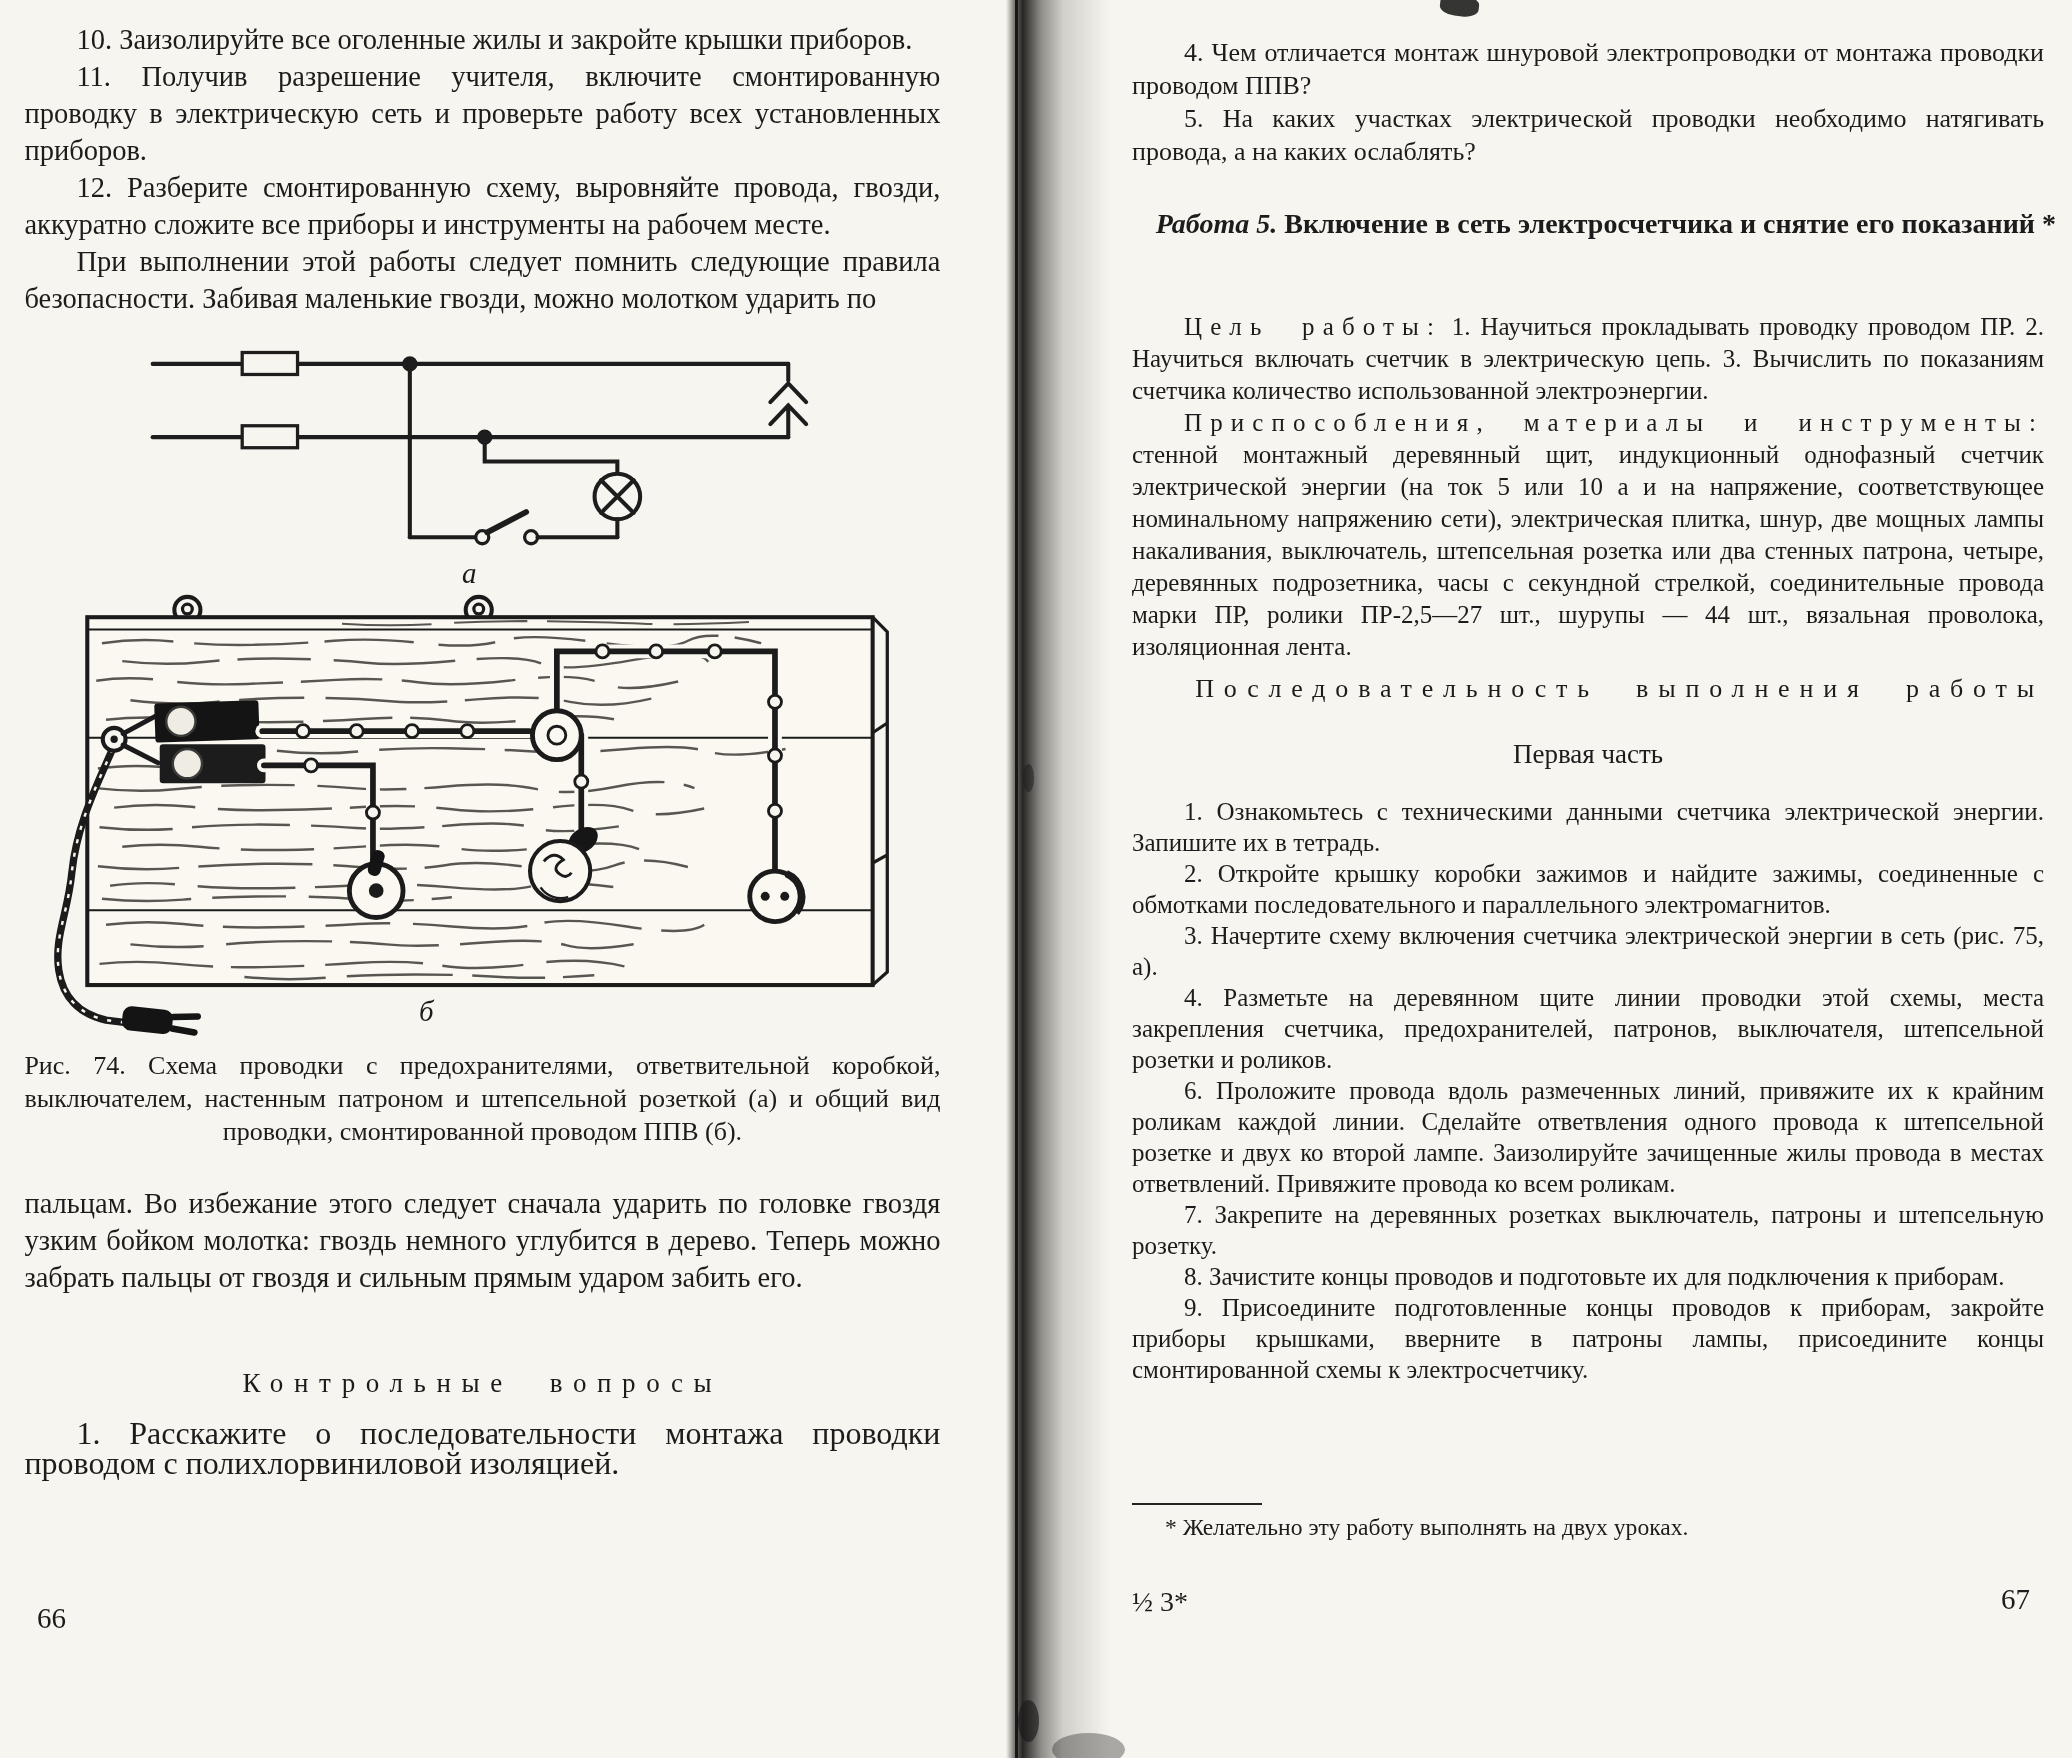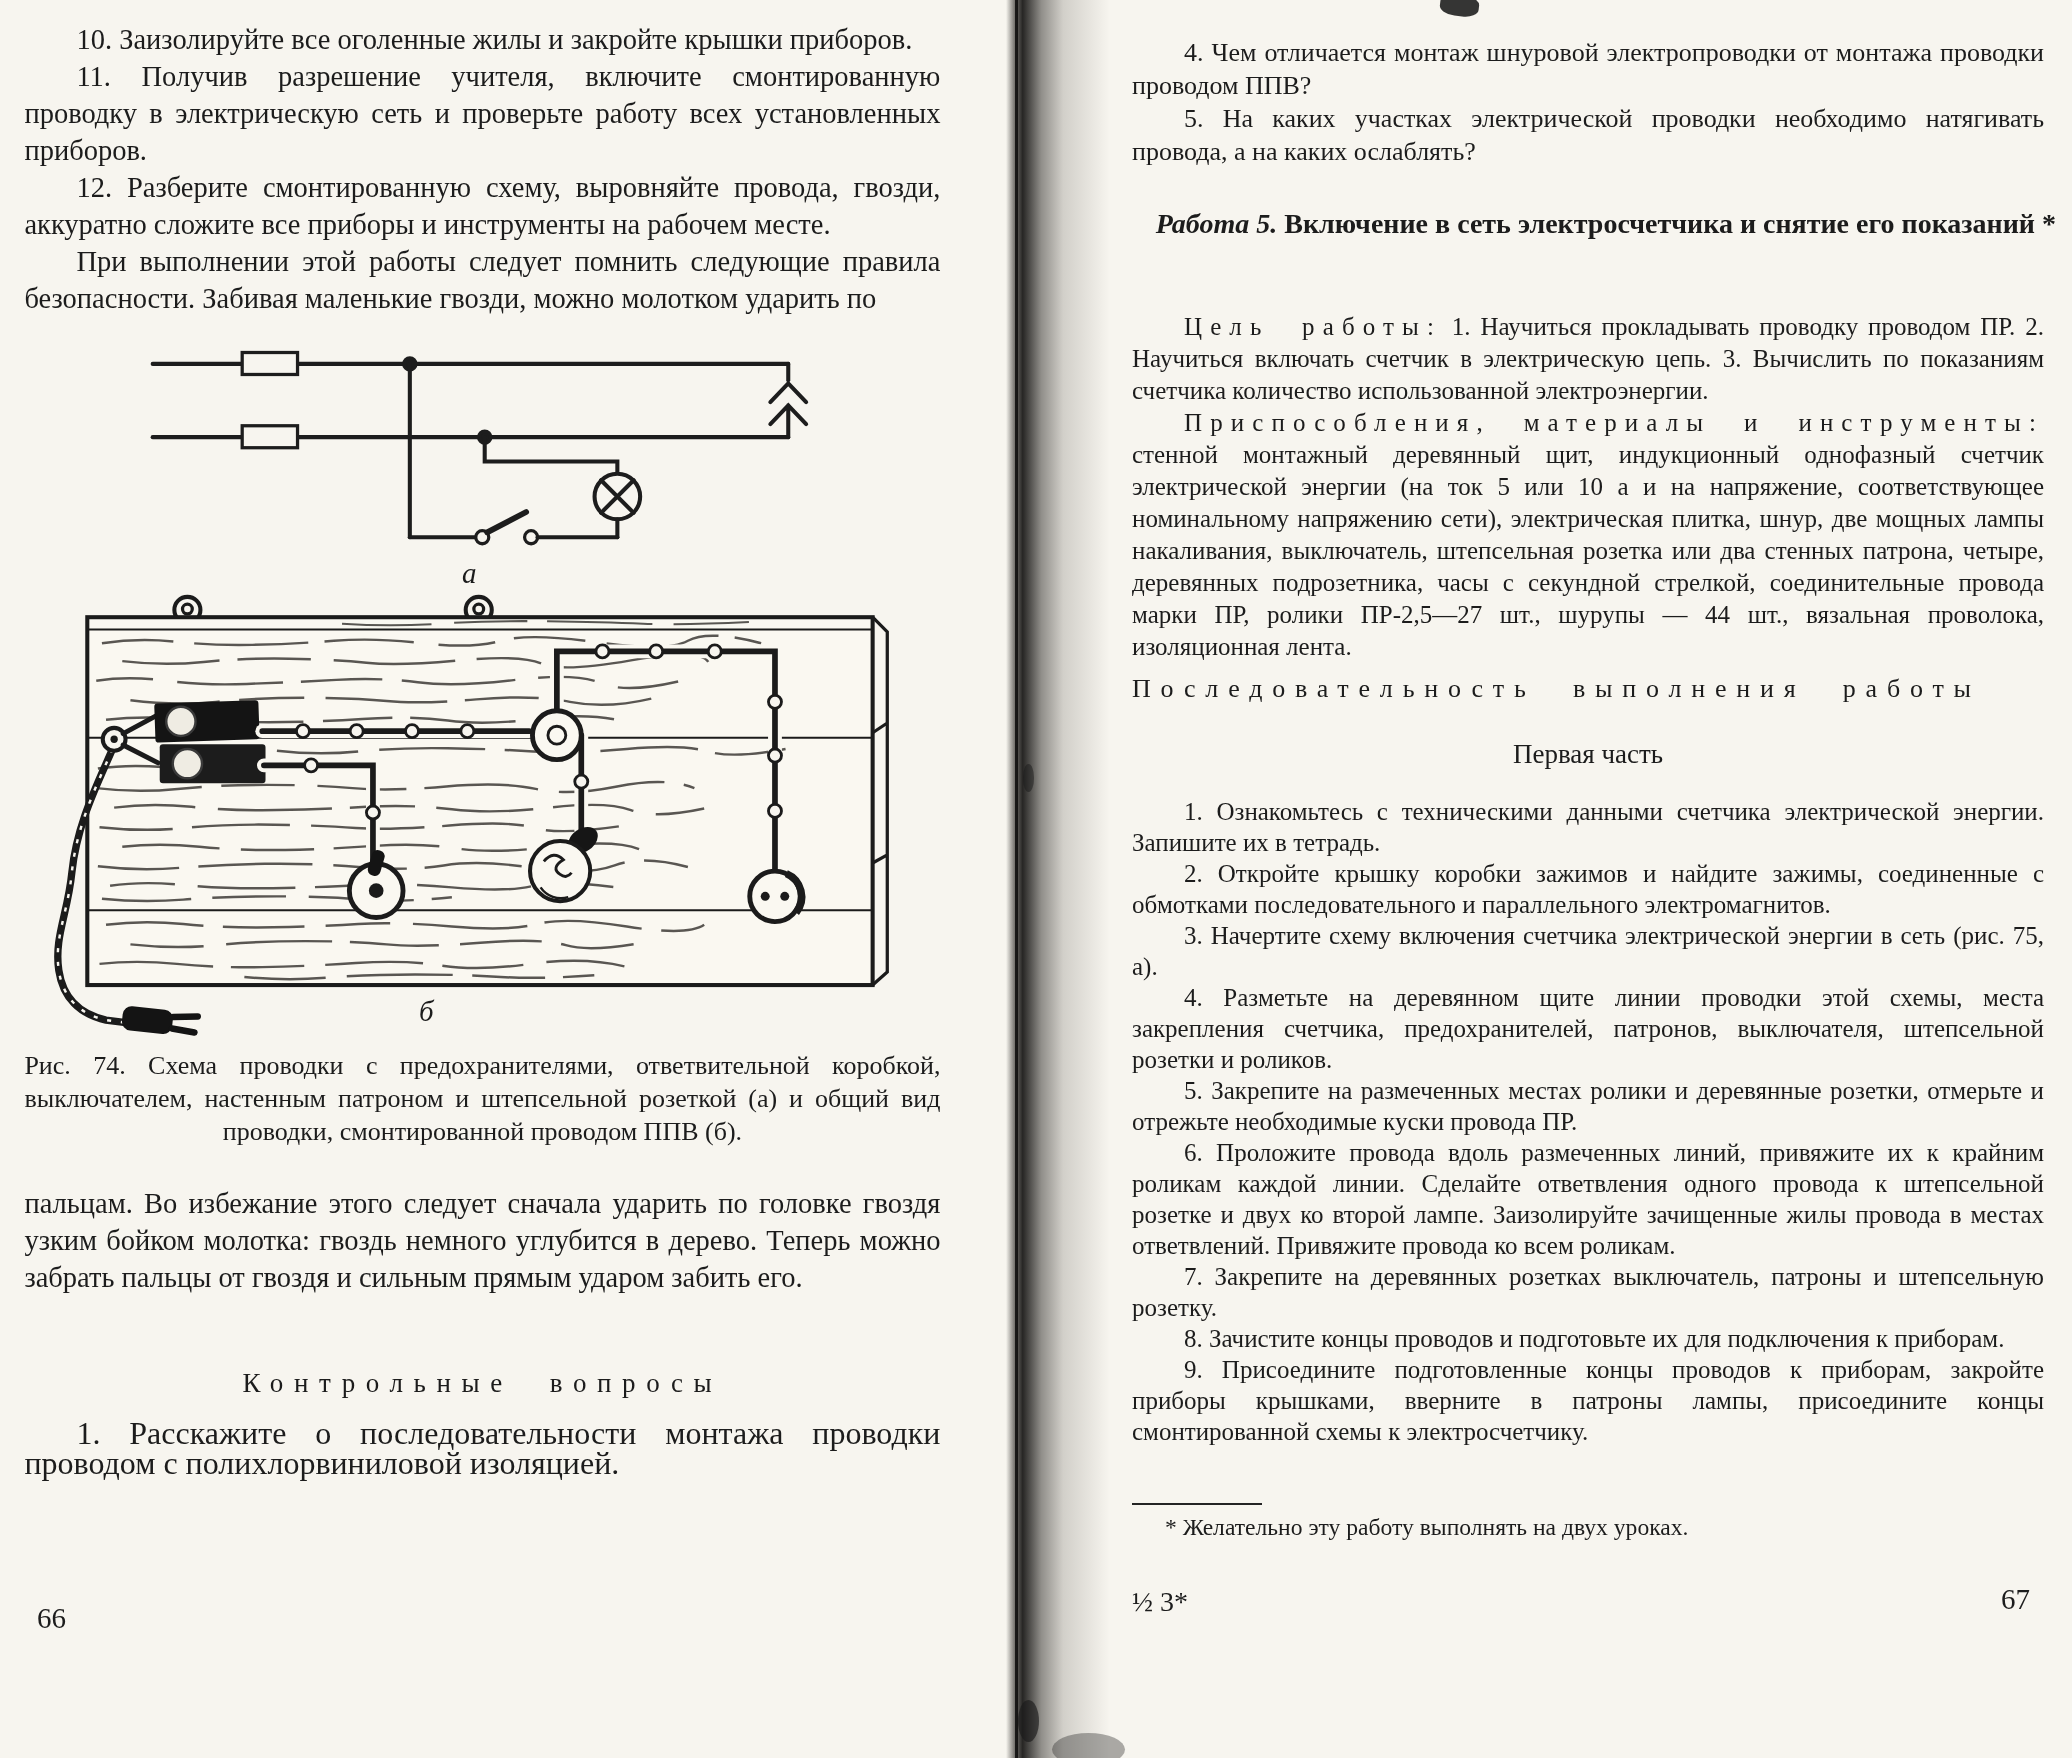--- a/index.html
+++ b/index.html
@@ -36,21 +36,21 @@
   #label-b{left:419px;top:995px;}
   #right-questions{left:49px;top:36px;width:912px;font-size:26px;line-height:33px;}
   #work-heading{
     left:61px;top:204px;width:912px;text-align:right;
     font-size:28px;font-weight:bold;line-height:39px;
   }
   #work-heading .work-label{font-style:italic;}
   #right-goal-materials{left:49px;top:311px;width:912px;font-size:25px;line-height:32px;}
   .spaced-label{letter-spacing:8.1px;word-spacing:14.7px;}
   #seq-heading{
-    left:49px;top:674px;width:912px;text-align:left;
+    left:49px;top:674px;width:912px;text-align:right;
     font-size:26px;letter-spacing:9.8px;word-spacing:21px;white-space:nowrap;
   }
   #part-heading{left:49px;top:739px;width:912px;text-align:center;font-size:27px;}
   #right-steps{left:49px;top:796px;width:912px;font-size:25px;line-height:31px;}
   #footnote-rule{left:49px;top:1503px;width:130px;height:2.4px;background:#242424;}
   #right-footnote{left:49px;top:1513px;width:912px;font-size:23.6px;line-height:29px;text-indent:33px;}
   
   #gutter{
     left:1006px;top:0;width:104px;height:1759px;
     background:linear-gradient(to right,
@@ -262,21 +262,20 @@
   </div>
 
   <div class="abs" id="seq-heading">Последовательность выполнения работы</div>
   <div class="abs" id="part-heading">Первая часть</div>
 
   <div class="abs body-text" id="right-steps">
     <p>1. Ознакомьтесь с техническими данными счетчика электрической энергии. Запишите их в тетрадь.</p>
     <p>2. Откройте крышку коробки зажимов и найдите зажимы, соединенные с обмотками последовательного и параллельного электромагнитов.</p>
     <p>3. Начертите схему включения счетчика электрической энергии в сеть (рис. 75, а).</p>
     <p>4. Разметьте на деревянном щите линии проводки этой схемы, места закрепления счетчика, предохранителей, патронов, выключателя, штепсельной розетки и роликов.</p>
-    <p>5. Закрепите на размеченных местах ролики и деревянные розетки, отмерьте и отрежьте необходимые куски провода ПР.</p>
     <p>6. Проложите провода вдоль размеченных линий, привяжите их к крайним роликам каждой линии. Сделайте ответвления одного провода к штепсельной розетке и двух ко второй лампе. Заизолируйте зачищенные жилы провода в местах ответвлений. Привяжите провода ко всем роликам.</p>
     <p>7. Закрепите на деревянных розетках выключатель, патроны и штепсельную розетку.</p>
     <p>8. Зачистите концы проводов и подготовьте их для подключения к приборам.</p>
     <p>9. Присоедините подготовленные концы проводов к приборам, закройте приборы крышками, вверните в патроны лампы, присоедините концы смонтированной схемы к электросчетчику.</p>
   </div>
 
   <div class="abs" id="footnote-rule"></div>
   <p class="abs" id="right-footnote">* Желательно эту работу выполнять на двух уроках.</p>
 
   <div class="abs" id="sig-mark">½ 3*</div>

